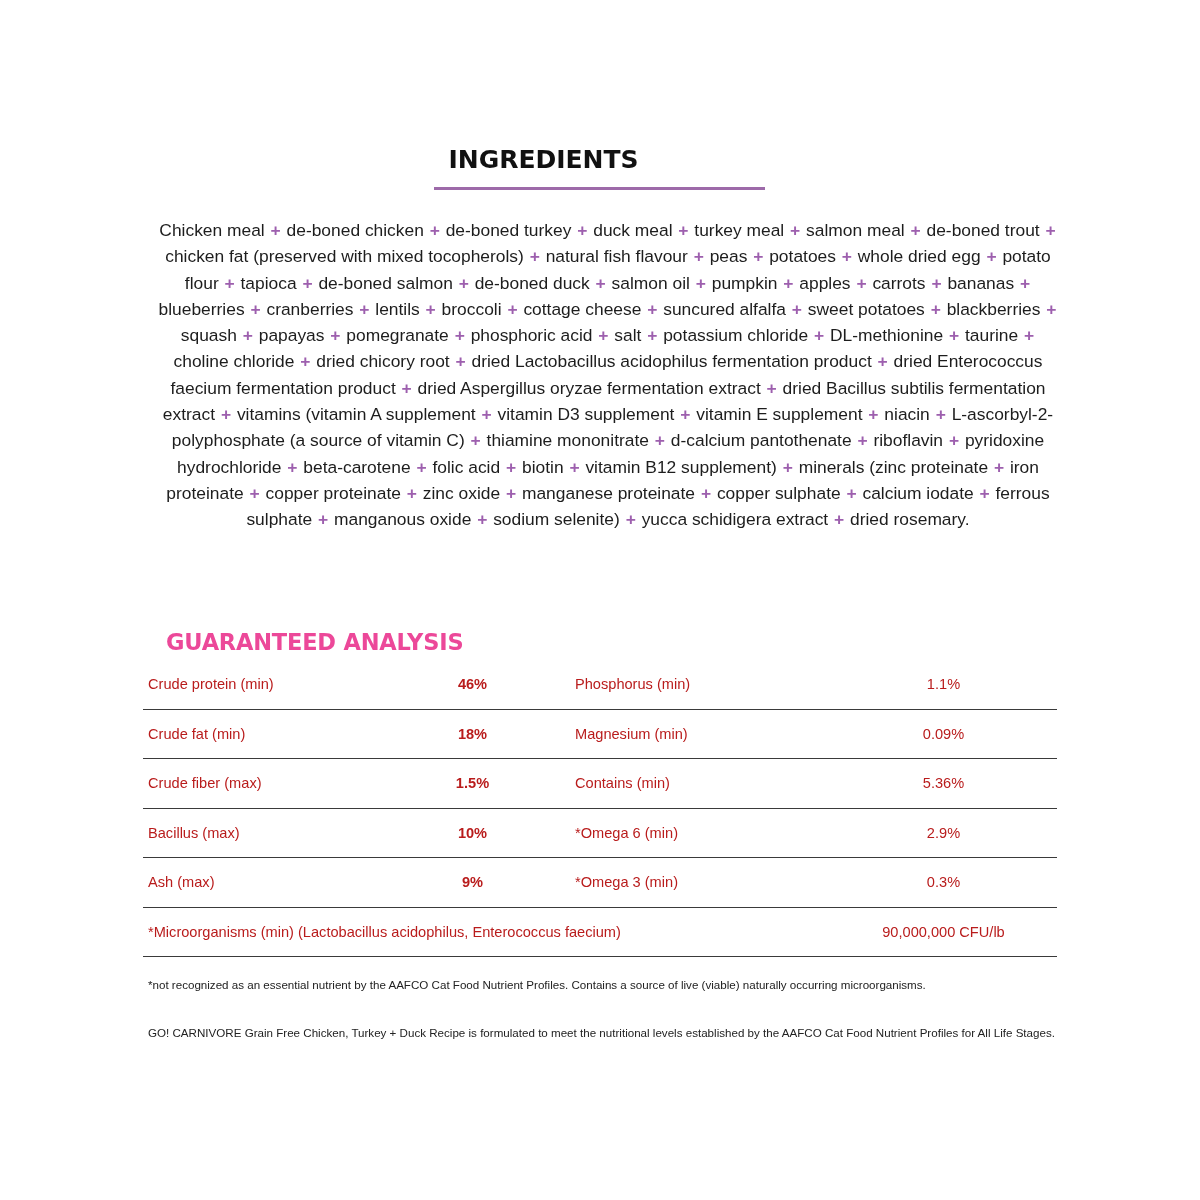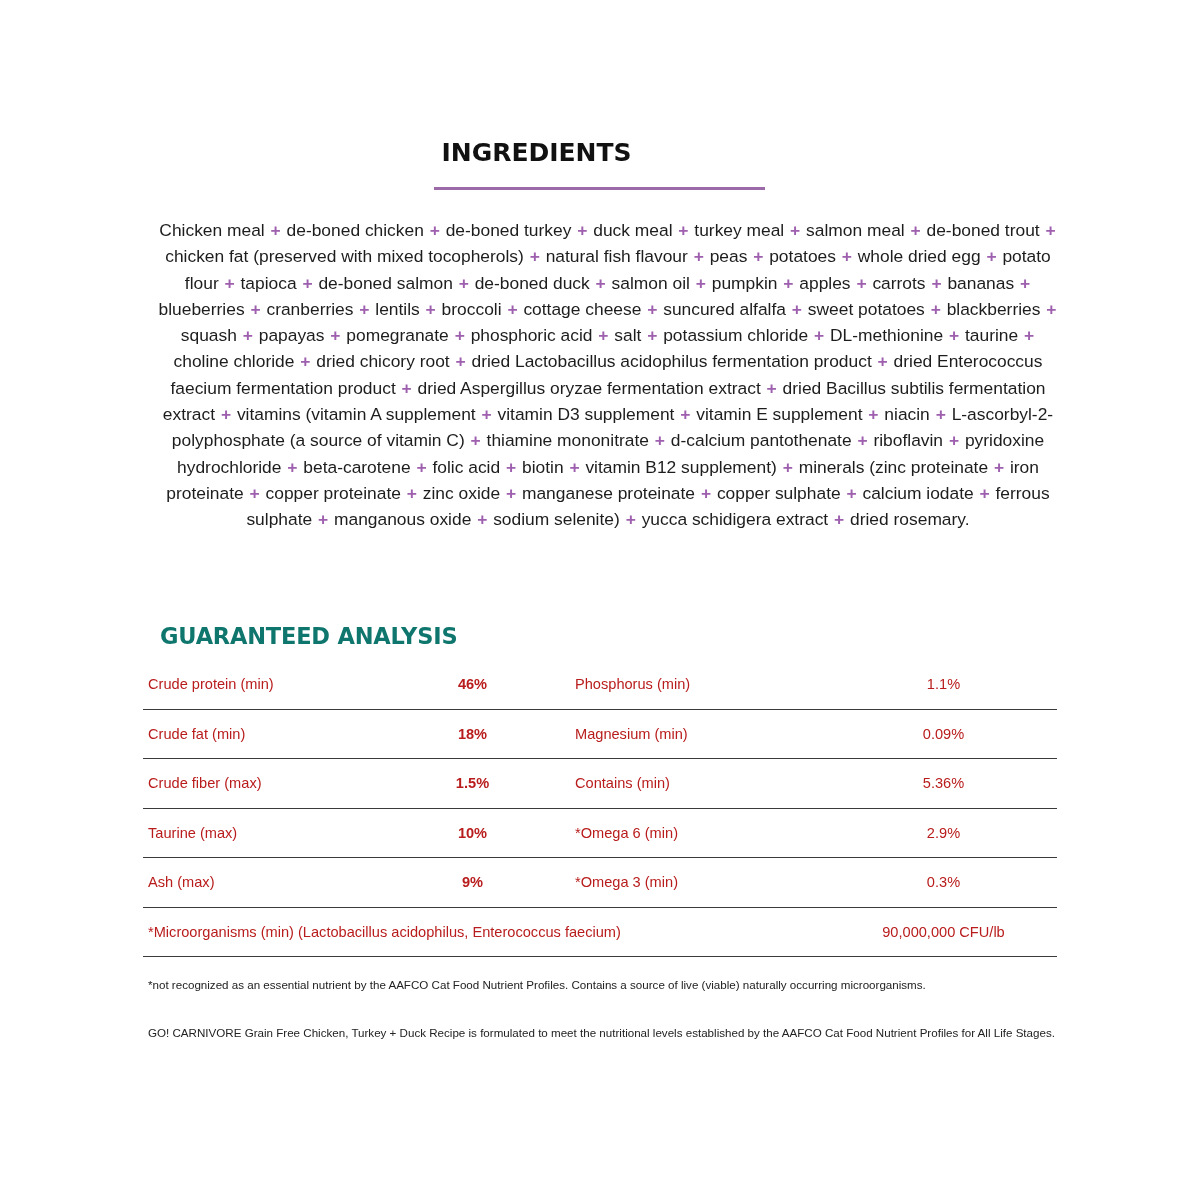--- a/index.html
+++ b/index.html
@@ -1,26 +1,26 @@
 <!DOCTYPE html>
 <html><head>
   <meta charset="utf-8">
   <style>
     html, body { margin: 0; padding: 0; background: #ffffff; }
     body { width: 1200px; height: 1200px; position: relative; overflow: hidden;
            font-family: "Liberation Sans", "DejaVu Sans", sans-serif; color: #1a1a1a; }
     .ing-title { position: absolute; top: 138px; left: 0; width: 1073px; text-align: center;
                  font-family: "DejaVu Sans", sans-serif; font-weight: 700; font-size: 25px;
-                 letter-spacing: 0px; color: #111; margin: 0; }
+                 letter-spacing: 0px; color: #111; margin: 7px; }
     .ing-rule { position: absolute; top: 187px; left: 434px; width: 331px; height: 3px; background: #9d6aa9; }
     .ing-text { position: absolute; top: 209px; left: 145px; width: 910px; text-align: center;
                 font-size: 17.4px; line-height: 26.3px; color: #1d1d1d; margin: 8px; }
     .ing-text .plus { color: #9d5fae; font-weight: 700; padding: 0 1px; }
     .ga-title { position: absolute; top: 611px; left: 148px; font-family: "DejaVu Sans", sans-serif;
-                font-weight: 700; font-size: 22.5px; color: #0f766e; margin: 12px; letter-spacing: -0.2px; }
+                font-weight: 700; font-size: 22.5px; color: #ec4899; margin: 18px; letter-spacing: -0.2px; }
     .ga-table { position: absolute; top: 660px; left: 143px; width: 914px; border-collapse: collapse; }
     .ga-table td { height: 48.5px; font-size: 14.6px; color: #b91c1c; padding: 0; border-bottom: 1.5px solid #3a3a3a;
                    vertical-align: middle; }
     .ga-table td.lbl { padding-left: 5px; }
     .ga-table td.c1 { width: 282px; }
     .ga-table td.c2 { width: 85px; text-align: center; font-weight: bold; }
     .ga-table td.c3 { width: 60px; }
     .ga-table td.c4 { width: 255px; }
     .ga-table td.c5 { text-align: center; }
     .ga-table tr.micro td.c5 { text-align: center; }
@@ -54,21 +54,21 @@
       <td class="c5">0.09%</td>
     </tr>
     <tr>
       <td class="lbl c1">Crude fiber (max)</td>
       <td class="c2">1.5%</td>
       <td class="c3"></td>
       <td class="c4">Contains (min)</td>
       <td class="c5">5.36%</td>
     </tr>
     <tr>
-      <td class="lbl c1">Taurine (max)</td>
+      <td class="lbl c1">Bacillus (max)</td>
       <td class="c2">10%</td>
       <td class="c3"></td>
       <td class="c4">*Omega 6 (min)</td>
       <td class="c5">2.9%</td>
     </tr>
     <tr>
       <td class="lbl c1">Ash (max)</td>
       <td class="c2">9%</td>
       <td class="c3"></td>
       <td class="c4">*Omega 3 (min)</td>

